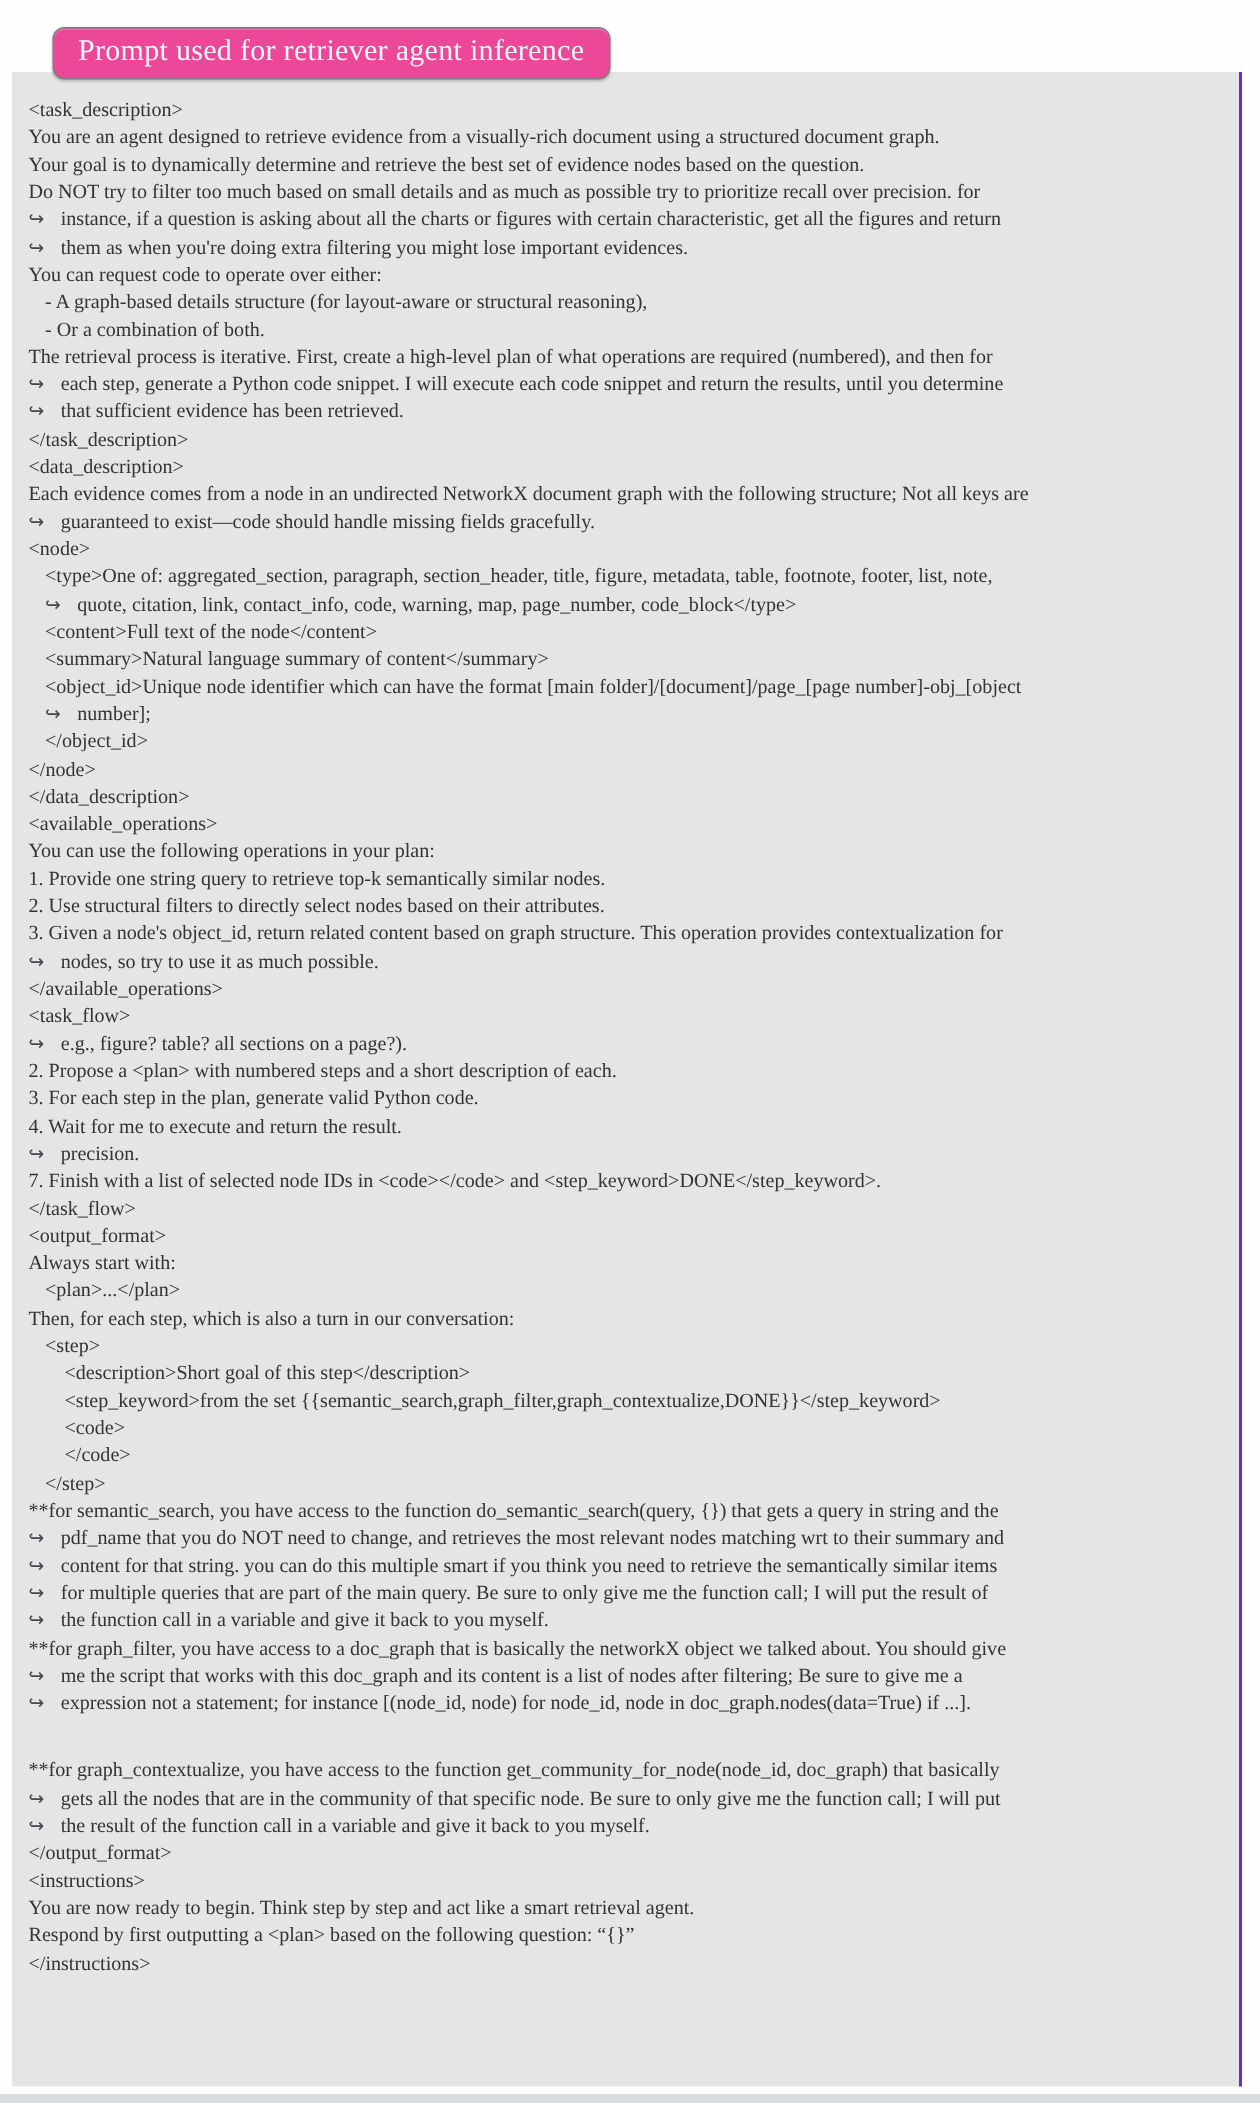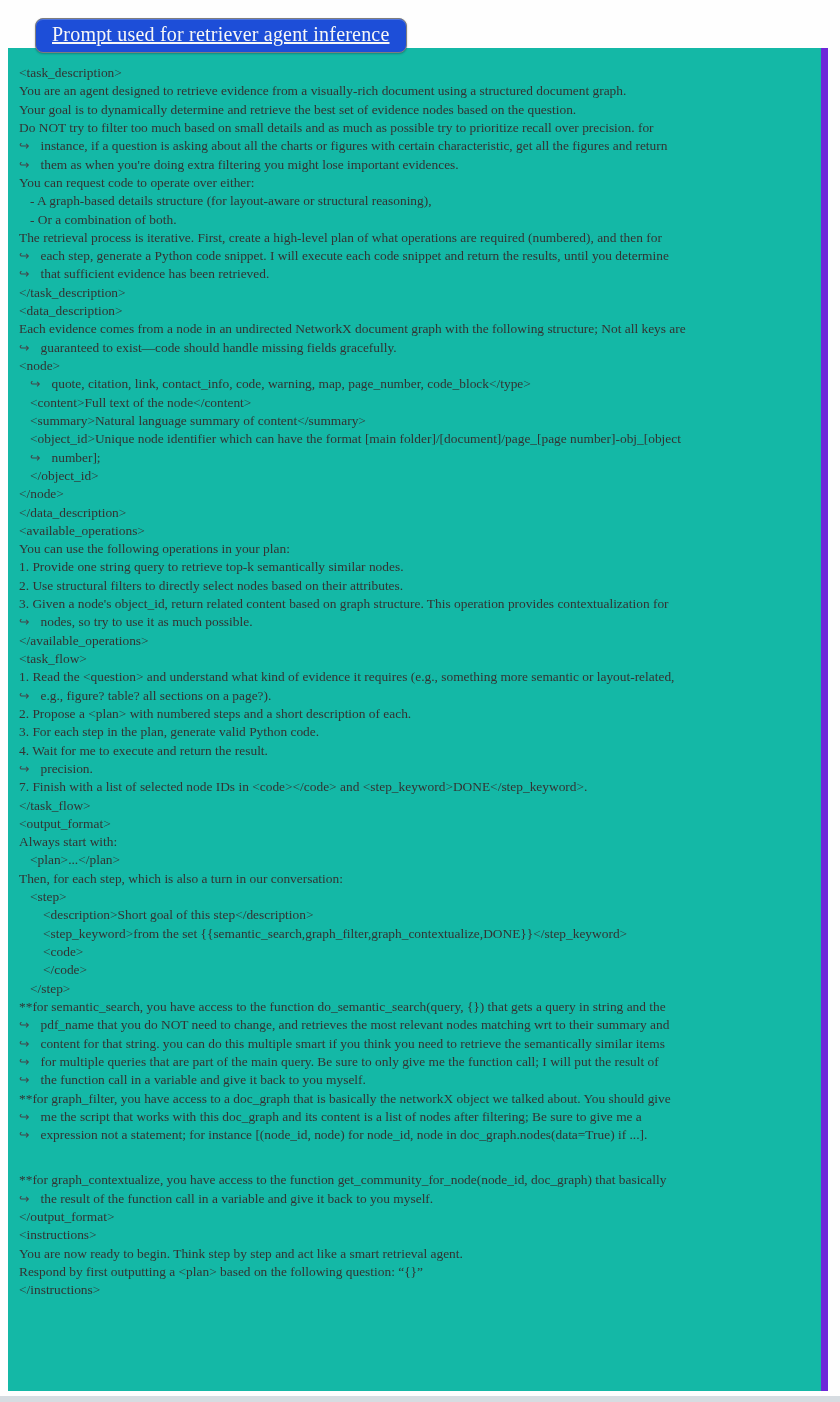--- a/index.html
+++ b/index.html
@@ -3,36 +3,35 @@
 <meta charset="utf-8">
 <style>
   html,body{margin:0;padding:0;}
   body{
     width:840px;height:1402px;position:relative;overflow:hidden;
     background:#fefefe;
     font-family:"Liberation Serif", serif;
   }
   .prompt-box{
     position:absolute;left:8px;top:48px;width:820px;height:1343px;
-    background:#14b8a6;
-    border-right:7px solid #6d28d9;
+    background:#e5e5e5;
+    border-right:2px solid #6d28d9;
     box-sizing:border-box;
     padding-top:16px;
   }
   .badge{
     position:absolute;left:35px;top:18px;z-index:2;
-    background:#1d4ed8;
+    background:#ec4899;
     border:1px solid #7e7e7e;
     border-radius:8px;
     box-shadow:inset 0 1px 0 rgba(255,255,255,.22), 0 1px 2px rgba(0,0,0,.25);
     color:#f7f7f7;
     font-size:20px;
     padding:4px 16px 6px 16px;
     letter-spacing:.2px;
-    text-decoration:underline;
   }
   .lines{position:relative;}
   .line{
     height:18.32px;line-height:18.32px;
     font-size:13.4px;color:#333;
     white-space:pre;overflow:visible;
   }
   .line.blank{height:27px;}
   .i0{padding-left:11px}
   .i1{padding-left:22px}
@@ -66,37 +65,37 @@
       <div class="line i1"><span>- A graph-based details structure (for layout-aware or structural reasoning),</span></div>
       <div class="line i1"><span>- Or a combination of both.</span></div>
       <div class="line i0"><span>The retrieval process is iterative. First, create a high-level plan of what operations are required (numbered), and then for</span></div>
       <div class="line i0"><span class="arrow">↪</span><span>each step, generate a Python code snippet. I will execute each code snippet and return the results, until you determine</span></div>
       <div class="line i0"><span class="arrow">↪</span><span>that sufficient evidence has been retrieved.</span></div>
       <div class="line i0"><span>&lt;/task_description&gt;</span></div>
       <div class="line i0"><span>&lt;data_description&gt;</span></div>
       <div class="line i0"><span>Each evidence comes from a node in an undirected NetworkX document graph with the following structure; Not all keys are</span></div>
       <div class="line i0"><span class="arrow">↪</span><span>guaranteed to exist—code should handle missing fields gracefully.</span></div>
       <div class="line i0"><span>&lt;node&gt;</span></div>
+      <div class="line i1"><span>&lt;type&gt;One of: aggregated_section, paragraph, section_header, title, figure, metadata, table, footnote, footer, list, note,</span></div>
       <div class="line i1"><span class="arrow">↪</span><span>quote, citation, link, contact_info, code, warning, map, page_number, code_block&lt;/type&gt;</span></div>
       <div class="line i1"><span>&lt;content&gt;Full text of the node&lt;/content&gt;</span></div>
       <div class="line i1"><span>&lt;summary&gt;Natural language summary of content&lt;/summary&gt;</span></div>
       <div class="line i1"><span>&lt;object_id&gt;Unique node identifier which can have the format [main folder]/[document]/page_[page number]-obj_[object</span></div>
       <div class="line i1"><span class="arrow">↪</span><span>number];</span></div>
       <div class="line i1"><span>&lt;/object_id&gt;</span></div>
       <div class="line i0"><span>&lt;/node&gt;</span></div>
       <div class="line i0"><span>&lt;/data_description&gt;</span></div>
       <div class="line i0"><span>&lt;available_operations&gt;</span></div>
       <div class="line i0"><span>You can use the following operations in your plan:</span></div>
       <div class="line i0"><span>1. Provide one string query to retrieve top-k semantically similar nodes.</span></div>
       <div class="line i0"><span>2. Use structural filters to directly select nodes based on their attributes.</span></div>
       <div class="line i0"><span>3. Given a node's object_id, return related content based on graph structure. This operation provides contextualization for</span></div>
       <div class="line i0"><span class="arrow">↪</span><span>nodes, so try to use it as much possible.</span></div>
       <div class="line i0"><span>&lt;/available_operations&gt;</span></div>
       <div class="line i0"><span>&lt;task_flow&gt;</span></div>
-      <div class="line i0"><span>1. Read the &lt;question&gt; and understand what kind of evidence it requires (e.g., something more semantic or layout-related,</span></div>
       <div class="line i0"><span class="arrow">↪</span><span>e.g., figure? table? all sections on a page?).</span></div>
       <div class="line i0"><span>2. Propose a &lt;plan&gt; with numbered steps and a short description of each.</span></div>
       <div class="line i0"><span>3. For each step in the plan, generate valid Python code.</span></div>
       <div class="line i0"><span>4. Wait for me to execute and return the result.</span></div>
       <div class="line i0"><span class="arrow">↪</span><span>precision.</span></div>
       <div class="line i0"><span>7. Finish with a list of selected node IDs in &lt;code&gt;&lt;/code&gt; and &lt;step_keyword&gt;DONE&lt;/step_keyword&gt;.</span></div>
       <div class="line i0"><span>&lt;/task_flow&gt;</span></div>
       <div class="line i0"><span>&lt;output_format&gt;</span></div>
       <div class="line i0"><span>Always start with:</span></div>
       <div class="line i1"><span>&lt;plan&gt;...&lt;/plan&gt;</span></div>
@@ -110,20 +109,21 @@
       <div class="line i0"><span>**for semantic_search, you have access to the function do_semantic_search(query, {}) that gets a query in string and the</span></div>
       <div class="line i0"><span class="arrow">↪</span><span>pdf_name that you do NOT need to change, and retrieves the most relevant nodes matching wrt to their summary and</span></div>
       <div class="line i0"><span class="arrow">↪</span><span>content for that string. you can do this multiple smart if you think you need to retrieve the semantically similar items</span></div>
       <div class="line i0"><span class="arrow">↪</span><span>for multiple queries that are part of the main query. Be sure to only give me the function call; I will put the result of</span></div>
       <div class="line i0"><span class="arrow">↪</span><span>the function call in a variable and give it back to you myself.</span></div>
       <div class="line i0"><span>**for graph_filter, you have access to a doc_graph that is basically the networkX object we talked about. You should give</span></div>
       <div class="line i0"><span class="arrow">↪</span><span>me the script that works with this doc_graph and its content is a list of nodes after filtering; Be sure to give me a</span></div>
       <div class="line i0"><span class="arrow">↪</span><span>expression not a statement; for instance [(node_id, node) for node_id, node in doc_graph.nodes(data=True) if ...].</span></div>
       <div class="line blank"></div>
       <div class="line i0"><span>**for graph_contextualize, you have access to the function get_community_for_node(node_id, doc_graph) that basically</span></div>
+      <div class="line i0"><span class="arrow">↪</span><span>gets all the nodes that are in the community of that specific node. Be sure to only give me the function call; I will put</span></div>
       <div class="line i0"><span class="arrow">↪</span><span>the result of the function call in a variable and give it back to you myself.</span></div>
       <div class="line i0"><span>&lt;/output_format&gt;</span></div>
       <div class="line i0"><span>&lt;instructions&gt;</span></div>
       <div class="line i0"><span>You are now ready to begin. Think step by step and act like a smart retrieval agent.</span></div>
       <div class="line i0"><span>Respond by first outputting a &lt;plan&gt; based on the following question: “{}”</span></div>
       <div class="line i0"><span>&lt;/instructions&gt;</span></div>
     </div>
 </div>
 
 <div class="bottom-strip"></div>

